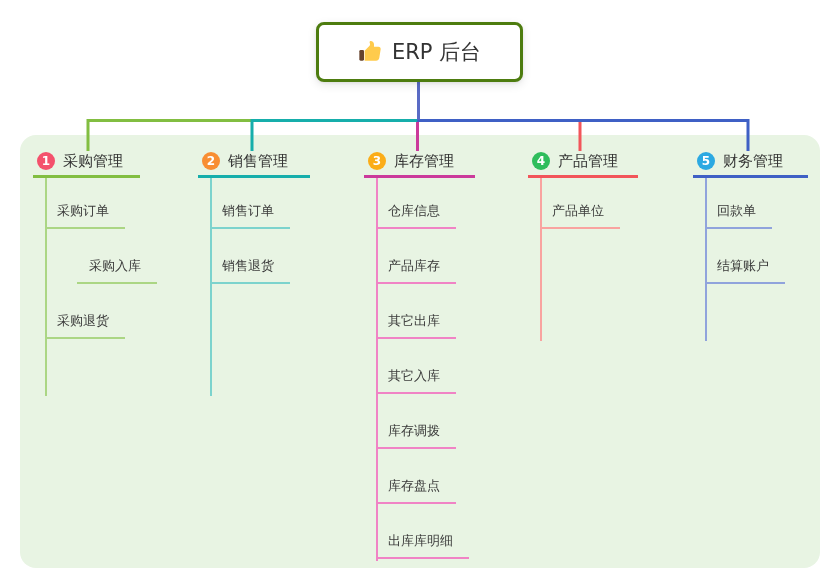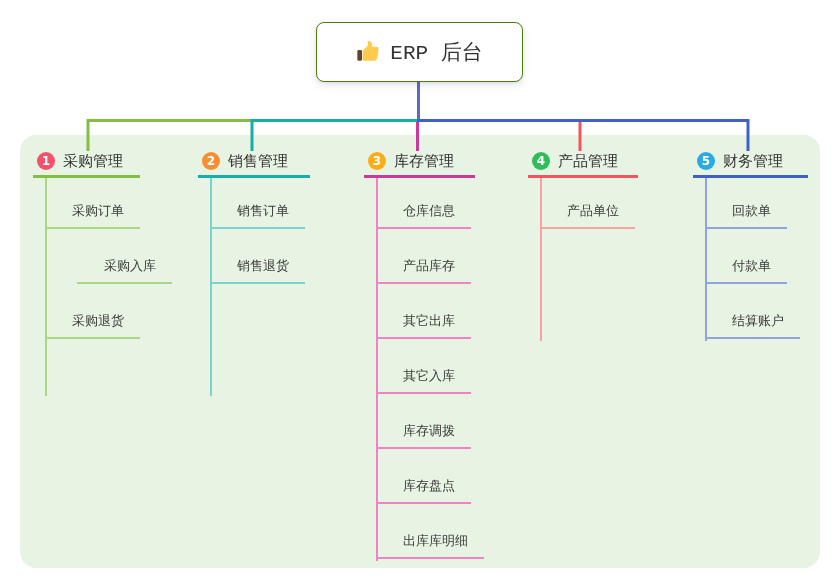--- a/index.html
+++ b/index.html
@@ -1,31 +1,31 @@
 <!DOCTYPE html>
 <html><head>
 <meta charset="utf-8">
 <style>
   html,body{margin:0;padding:0;background:#fff;font-family:"DejaVu Sans","Liberation Sans",sans-serif;}
   .stage{position:relative;width:839px;height:588px;background:#fff;overflow:hidden;}
   .panel{position:absolute;left:20px;top:135px;width:800px;height:433px;border-radius:16px;}
   .connector-svg{position:absolute;left:0;top:0;width:839px;height:588px;pointer-events:none;}
   .root-card{position:absolute;left:316px;top:22px;width:207px;height:60px;background:#fff;
-    border:1px solid #4d7c0f;border-radius:8px;box-shadow:0 3px 10px rgba(0,0,0,.10),0 1px 3px rgba(0,0,0,.06);
-    display:flex;align-items:center;justify-content:center;gap:10px;box-sizing:border-box;cursor:pointer;font-family:Liberation Mono, monospace;}
+    border:3px solid #4d7c0f;border-radius:8px;box-shadow:0 3px 10px rgba(0,0,0,.10),0 1px 3px rgba(0,0,0,.06);
+    display:flex;align-items:center;justify-content:center;gap:10px;box-sizing:border-box;cursor:pointer;}
   .root-title{font-size:21px;color:#333;white-space:nowrap;}
   .branch-title{position:absolute;display:flex;align-items:center;gap:8px;height:31px;
     padding-left:4px;box-sizing:border-box;cursor:pointer;}
   .badge{width:18px;height:18px;border-radius:50%;color:#fff;font-size:12px;font-weight:bold;
     display:flex;align-items:center;justify-content:center;flex:0 0 auto;line-height:1;}
   .branch-label{font-size:15px;color:#333;font-weight:500;white-space:nowrap;}
   .trunk{position:absolute;width:2px;}
   .children{position:absolute;}
   .child-row{height:55px;display:flex;align-items:flex-end;}
-  .child-label{display:inline-block;margin-left:12px;padding:0 16px 7px 27px;font-size:13px;
+  .child-label{display:inline-block;margin-left:12px;padding:0 16px 7px 12px;font-size:13px;
     color:#3a3a3a;white-space:nowrap;border-bottom:2px solid;cursor:pointer;}
   .thumb-icon{flex:0 0 auto;}
 </style>
 </head>
 <body>
 
 <div class="stage">
 
   <div class="panel" style="background: rgb(232, 244, 227);"></div>
 
@@ -117,21 +117,18 @@
       <div class="branch-title" style="left: 693px; top: 147px; width: 115px; border-bottom: 3px solid rgb(63, 96, 197);">
         <span class="badge" style="background: rgb(43, 169, 226);">5</span>
         <span class="branch-label">财务管理</span>
       </div>
       <div class="trunk" style="left: 705px; top: 178px; height: 163px; background: rgb(144, 163, 220);"></div>
       <div class="children" style="left: 693px; top: 174px;">
         <div class="child-row">
           <span class="child-label" style="border-bottom-color: rgb(144, 163, 220);">回款单</span>
         </div>
         <div class="child-row">
-          <span class="child-label" style="border-bottom-color: rgb(144, 163, 220);">付款单</span>
-        </div>
-        <div class="child-row">
           <span class="child-label" style="border-bottom-color: rgb(144, 163, 220);">结算账户</span>
         </div>
       </div>
     </div>
 
 </div>
 
 </body></html>

